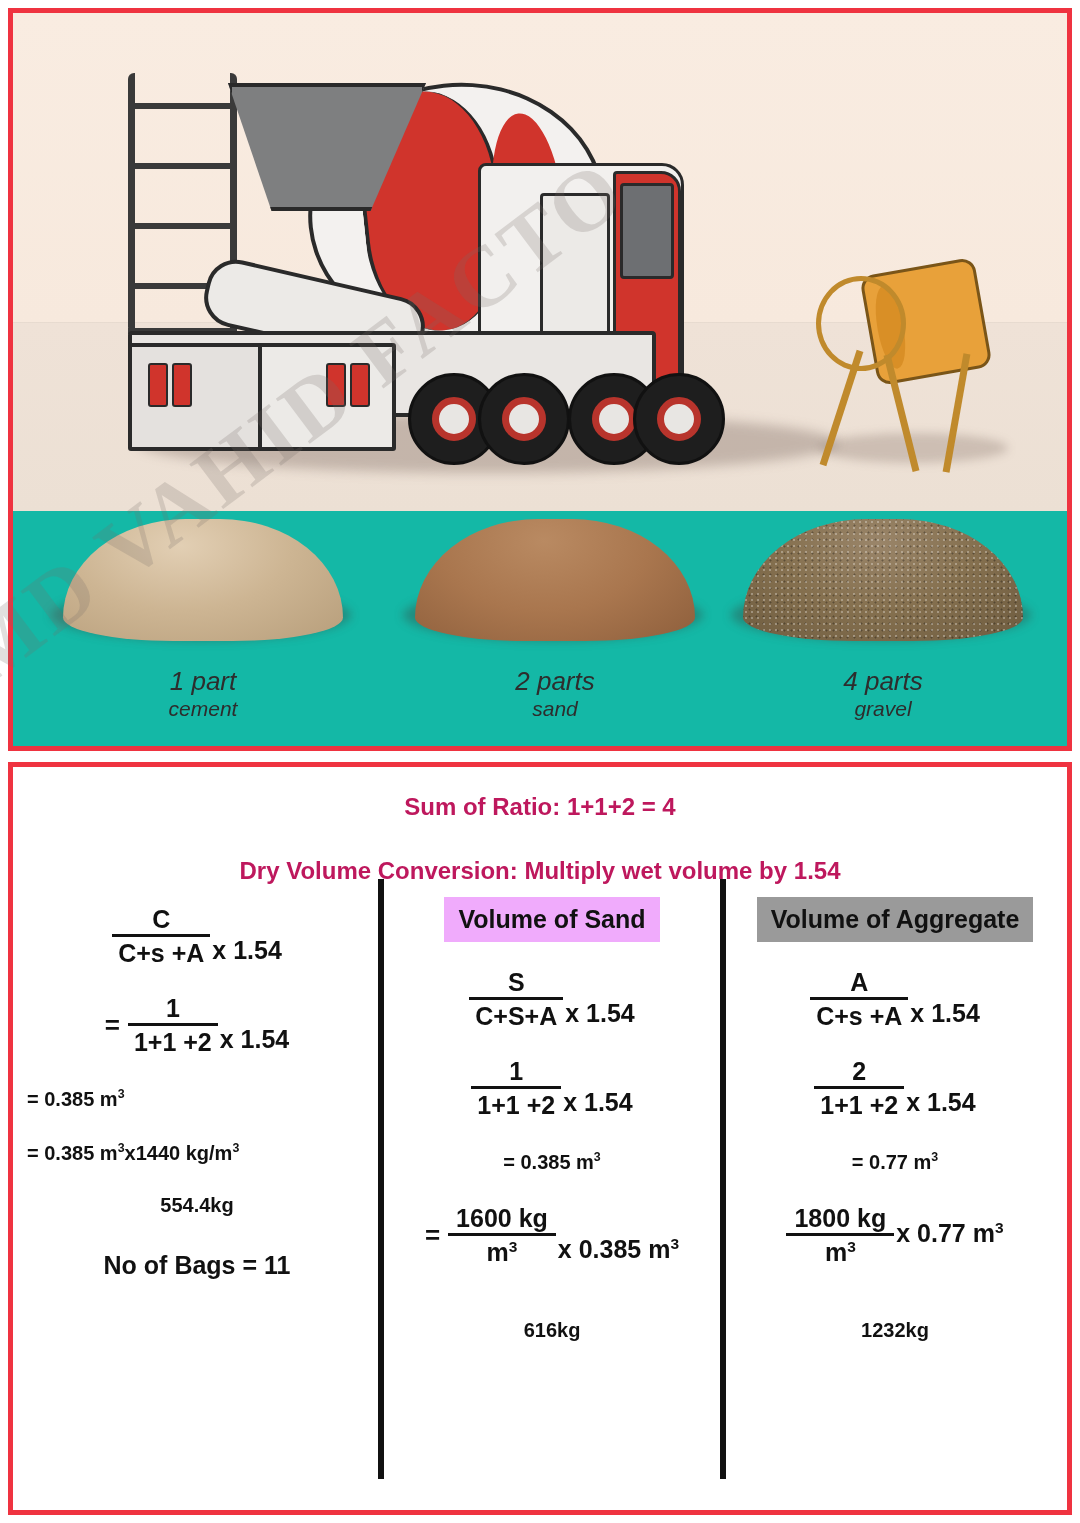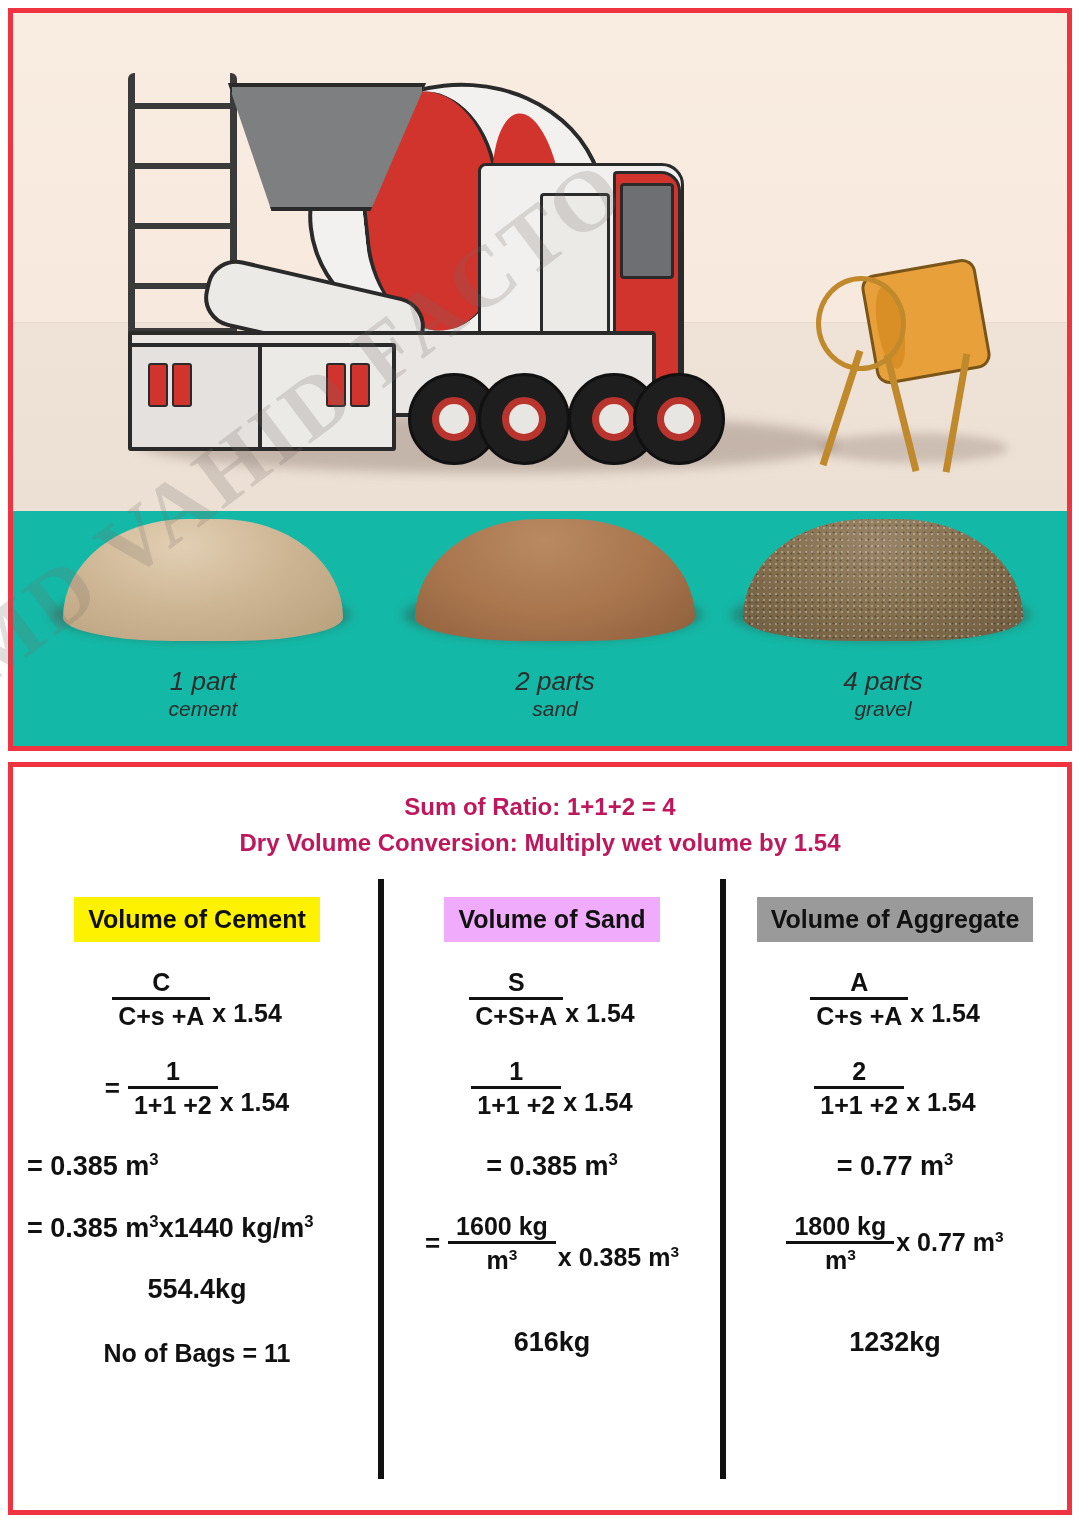--- a/index.html
+++ b/index.html
@@ -202,21 +202,21 @@
     box-sizing: border-box;
     background: #ffffff;
     overflow: hidden;
   }
   .head-line {
     text-align: center;
     font-weight: bold;
     color: #be185d;
   }
   .head-1 { font-size: 24px; margin-top: 26px; }
-  .head-2 { font-size: 24px; margin-top: 8px; }
+  .head-2 { font-size: 24px; margin-top: 36px; }
 
   .cols {
     position: absolute; left: 0; top: 112px; width: 100%; height: 630px;
     display: flex;
   }
   .col { position: relative; flex: 1; }
   .col.c1 { flex: 0 0 368px; }
   .col.c2 { flex: 0 0 342px; }
   .col.c3 { flex: 1; }
   .vrule {
@@ -246,21 +246,21 @@
   }
   .frac .num { display: block; padding: 0 8px; }
   .frac .den {
     display: block; border-top: 3px solid #111; padding: 2px 6px 0 6px;
   }
   .mult { margin-left: 2px; align-self: flex-end; padding-bottom: 3px; }
   .mult.mid { align-self: center; }
   sup { font-size: 0.62em; vertical-align: super; }
 
   .result {
-    font-size: 27px; font-weight: bold; color: #111;
+    font-size: 20px; font-weight: bold; color: #111;
     margin-top: 30px; text-align: center;
   }
   .result.left { text-align: left; padding-left: 14px; }
   .bags {
     font-size: 25px; font-weight: bold; color: #111;
     margin-top: 34px; text-align: center;
   }
 
   .row-flex {
     display: flex; align-items: center; justify-content: center;
@@ -370,23 +370,20 @@
   </div>
 
   <div class="bottom-panel">
 
     <div class="head-line head-1">Sum of  Ratio: 1+1+2 = 4</div>
     <div class="head-line head-2">Dry Volume Conversion: Multiply wet volume by 1.54</div>
 
     <div class="cols">
 
       <div class="col c1">
-        <div class="title-wrap">
-          <span class="col-title t-cement">Volume of Cement</span>
-        </div>
 
         <div class="formula">
           <span class="frac">
             <span class="num">C</span>
             <span class="den">C+s +A</span>
           </span>
           <span class="mult">x 1.54</span>
         </div>
 
         <div class="formula">

